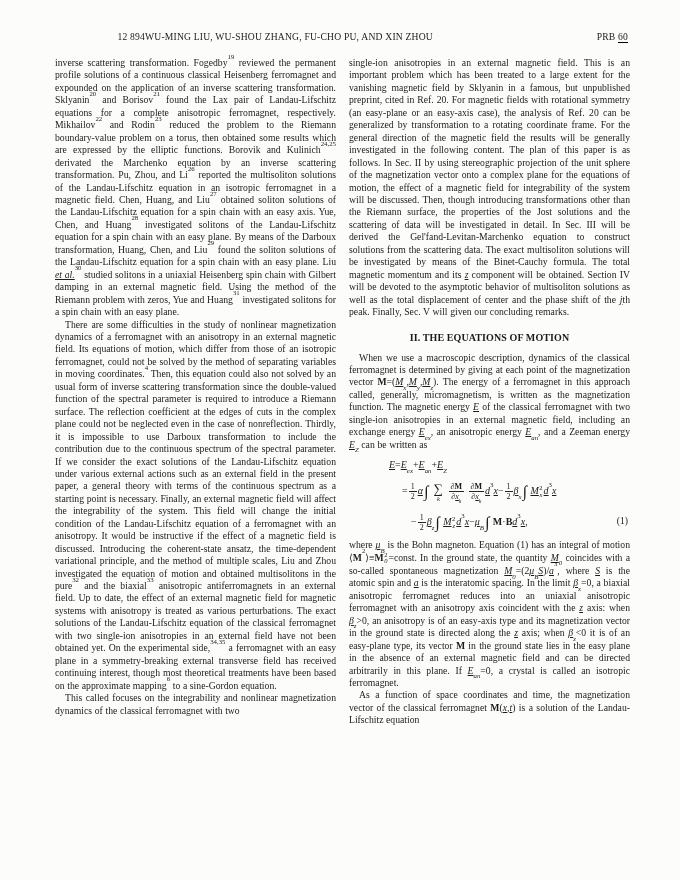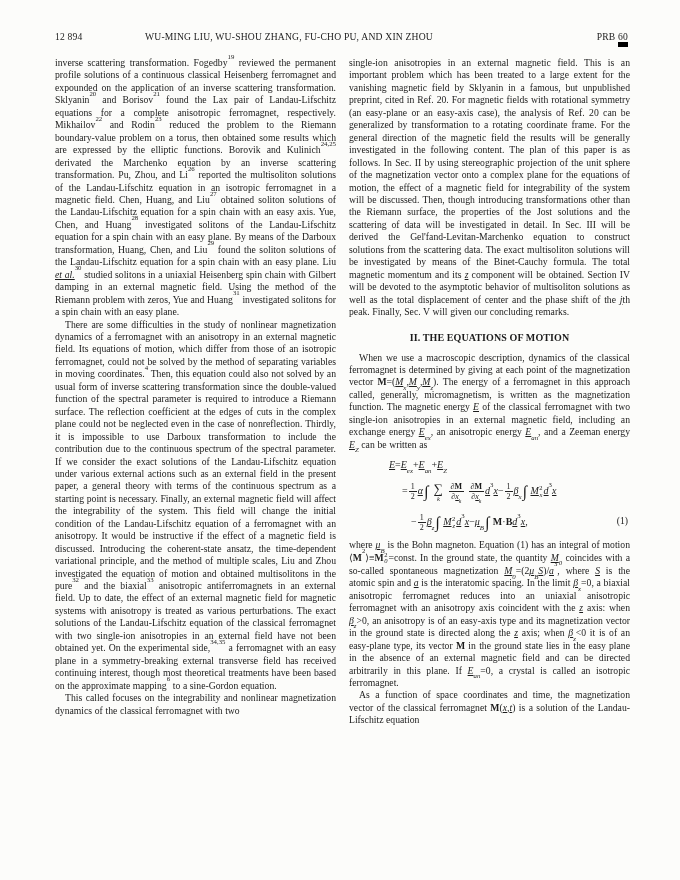--- a/index.html
+++ b/index.html
@@ -6,24 +6,24 @@
   .page{
     position:relative;width:680px;height:880px;background:#fcfcfa;
     font-family:"Liberation Serif", serif;color:#1b1b1b;overflow:hidden;
     margin:0 auto;box-sizing:border-box;
   }
   .header{
     position:absolute;top:31px;left:55px;width:573px;
     display:flex;justify-content:space-between;align-items:baseline;
     font-size:9.6px;letter-spacing:0.2px;
   }
-  .pagenum{width:90px;text-align:left;}
+  .pagenum{width:90px;text-align:right;}
   .authors{flex:1;}
   .journal{width:90px;text-align:right;}
-  .vol{border-bottom:5px solid #000000;}
+  .vol{border-bottom:1px solid #000000;}
   .columns{
     position:absolute;top:57px;left:55px;width:575px;
     display:flex;gap:13px;
   }
   .col{width:281px;}
   .para{
     margin:0;text-align:justify;font-size:9.7px;line-height:12.45px;
     word-spacing:0.2px;
   }
   .indent{text-indent:10px;}

